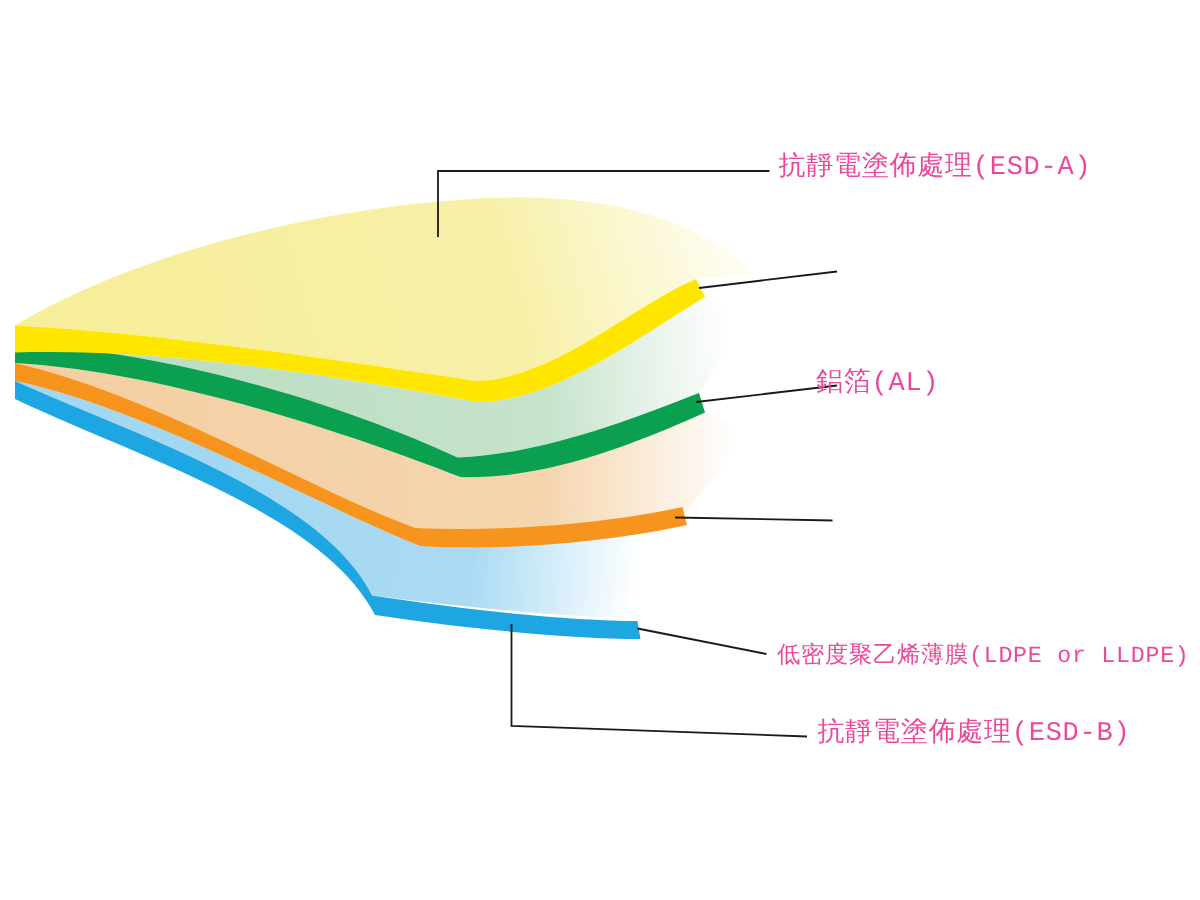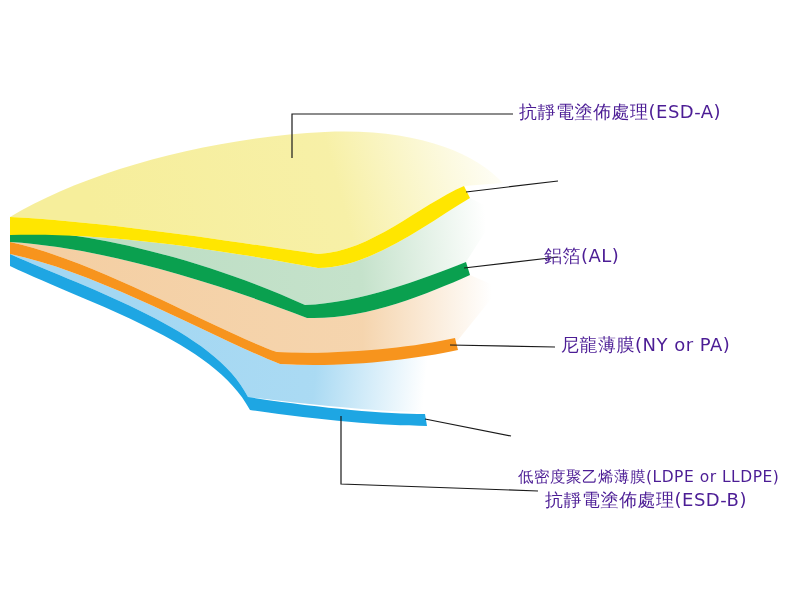--- a/index.html
+++ b/index.html
@@ -7,27 +7,28 @@
   #stage {
     position: relative;
     width: 800px; height: 600px;
     background: #ffffff;
     overflow: hidden;
     font-family: "DejaVu Sans", "Liberation Sans", sans-serif;
   }
   #stage svg { position: absolute; left: 0; top: 0; }
   .callout {
     position: absolute;
-    color: #4c1d95;
+    color: #ec4899;
     font-size: 18px;
     line-height: 22px;
     white-space: nowrap;
     letter-spacing: 0.5px;
+    font-family: Liberation Mono, monospace;
   }
-  .callout.small { font-size: 15.5px; line-height: 19px; margin-top: 40px; }
+  .callout.small { font-size: 15.5px; line-height: 19px; }
 </style>
 </head>
 <body>
 
 <div id="stage">
 
   <svg width="800" height="600" viewBox="0 0 800 600">
     <defs>
       <linearGradient id="gradYellow" gradientUnits="userSpaceOnUse" x1="100" y1="240" x2="505" y2="128">
         <stop offset="0" stop-opacity="1" stop-color="#F6EE9B"></stop>
@@ -81,19 +82,18 @@
     <line x1="450" y1="345" x2="555" y2="347" stroke-width="1.2" stroke="#1a1a1a"></line>
     <line x1="425" y1="419" x2="511" y2="436" stroke-width="1.2" stroke="#1a1a1a"></line>
     <polyline points="341,416 341,484 538,491" fill="none" stroke-width="1.2" stroke="#1a1a1a"></polyline>
   </svg>
 
   <div class="callout" style="left:519px; top:101px;">抗靜電塗佈處理(ESD-A)</div>
 
 
   <div class="callout" style="left:544px; top:245px;">鋁箔(AL)</div>
 
-  <div class="callout" style="left:561px; top:334px;">尼龍薄膜(NY or PA)</div>
 
   <div class="callout small" style="left:518px; top:428px;">低密度聚乙烯薄膜(LDPE or LLDPE)</div>
 
-  <div class="callout" style="left:545px; top:489px;">抗靜電塗佈處理(ESD-B)</div>
+  <div class="callout" style="left:545px; top:478px;">抗靜電塗佈處理(ESD-B)</div>
 
 </div>
 
 </body></html>

